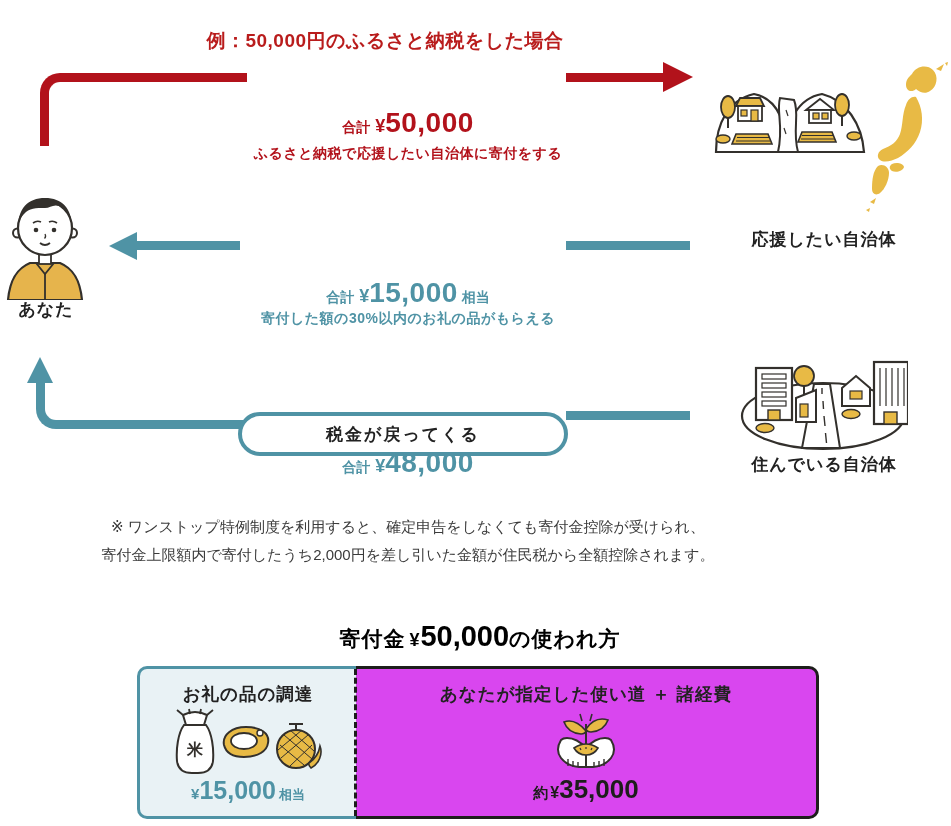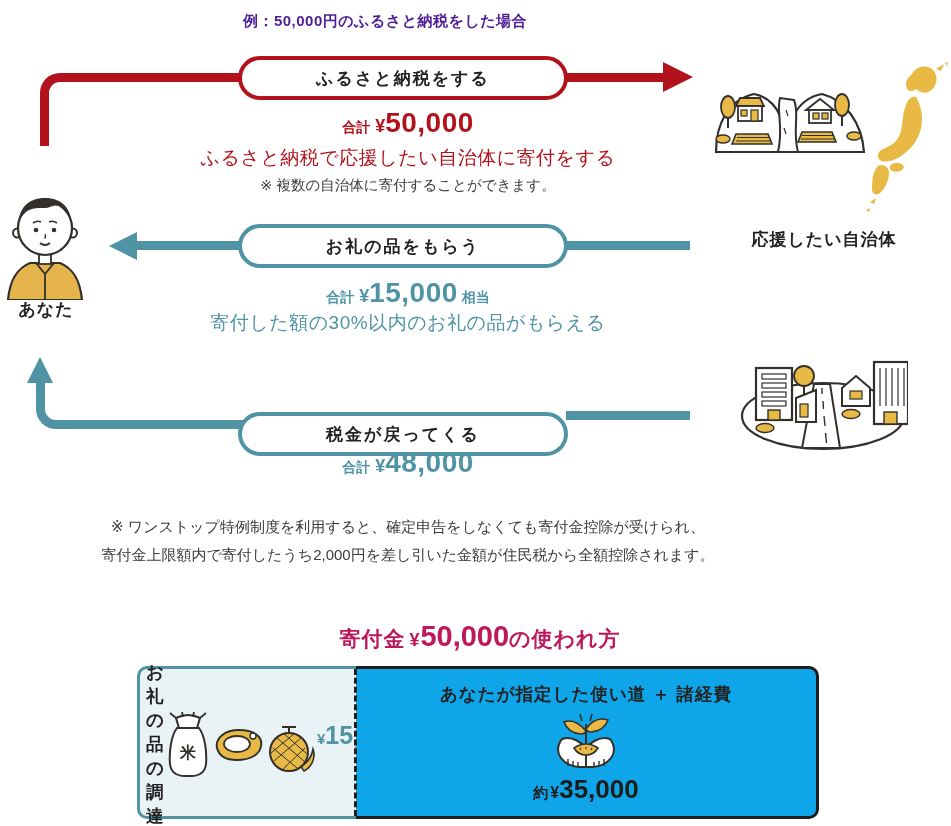--- a/index.html
+++ b/index.html
@@ -11,22 +11,22 @@
     --text:#1f1f1f;
     --gray:#3b3b3b;
   }
   html,body{margin:0;padding:0;background:#fff;}
   .stage{
     position:relative;width:951px;height:826px;background:#fff;overflow:hidden;
     font-family:"Liberation Sans","DejaVu Sans",sans-serif;color:var(--text);
   }
   .abs{position:absolute;}
   .title{
-    position:absolute;left:0;top:12px;width:770px;text-align:center;
-    font-size:15px;font-weight:700;letter-spacing:0.5px;color:#4c1d95;
+    position:absolute;left:0;top:28px;width:770px;text-align:center;
+    font-size:19px;font-weight:700;letter-spacing:0.5px;color:#b91c1c;
   }
   
   .pill{
     position:absolute;left:238px;width:330px;height:44px;background:#fff;
     border-radius:24px;display:flex;align-items:center;justify-content:center;
     font-size:17px;font-weight:700;letter-spacing:2px;color:#222;box-sizing:border-box;z-index:3;
   }
   .pill.p1{top:56px;border:4px solid var(--red);}
   .pill.p2{top:224px;border:4px solid var(--teal);}
   .pill.p3{top:412px;border:4px solid var(--teal);}
@@ -48,42 +48,42 @@
   
   .cx{position:absolute;left:88px;width:640px;text-align:center;}
   .amt{display:flex;align-items:baseline;justify-content:center;}
   .amt .lbl{font-size:14px;font-weight:700;margin-right:5px;font-family:Liberation Serif, serif;}
   .amt .yen{font-size:18px;font-weight:700;}
   .amt .num{font-size:28px;font-weight:700;letter-spacing:0.5px;}
   .amt .sfx{font-size:14px;font-weight:700;margin-left:4px;}
   .red-text{color:var(--red);}
   .teal-text{color:var(--teal);}
   .amt1{top:107px;} .amt2{top:277px;} .amt3{top:447px;}
-  .desc{font-size:19px;font-weight:400;letter-spacing:0.5px;}
+  .desc{font-size:14px;font-weight:700;letter-spacing:0.5px;}
   .desc1{top:145px;} .desc2{top:310px;} .desc3{top:480px;}
   .smallnote{top:176px;font-size:14.5px;color:var(--gray);}
   .footnote{top:513px;font-size:15px;line-height:1.85;color:var(--gray);}
   .side-label{position:absolute;text-align:center;font-size:17px;font-weight:700;letter-spacing:1px;color:#222;}
   .you-label{left:0;top:298px;width:92px;}
   .support-label{left:704px;top:228px;width:240px;}
   .home-label{left:722px;top:453px;width:204px;}
   
-  .usage-title{position:absolute;left:140px;top:620px;width:680px;text-align:left;display:flex;align-items:baseline;justify-content:center;color:#be185d;}
+  .usage-title{position:absolute;left:140px;top:620px;width:680px;text-align:left;display:flex;align-items:baseline;justify-content:center;color:#000000;}
   .usage-title .sm{font-size:21px;font-weight:700;letter-spacing:1px;}
   .usage-title .yen{font-size:18px;font-weight:700;margin:0 1px 0 4px;}
   .usage-title .num{font-size:29px;font-weight:700;}
   .ubox-left{
     position:absolute;left:137px;top:666px;width:219px;height:153px;box-sizing:border-box;
     background:var(--teal-bg);border:3px solid var(--teal);border-right:none;
-    border-radius:10px 0 0 10px;display:flex;align-items:center;
+    border-radius:10px 0 0 10px;display:flex;flex-direction:column;align-items:center;
     justify-content:space-between;padding:13px 6px 11px;z-index:1;
   }
   .ubox-right{
     position:absolute;left:356px;top:666px;width:463px;height:153px;box-sizing:border-box;
-    background:#0ea5e9;border:3px solid #1d1d1b;border-left:none;
+    background:#d946ef;border:3px solid #1d1d1b;border-left:none;
     border-radius:0 10px 10px 0;display:flex;flex-direction:column;align-items:center;
     justify-content:space-between;padding:13px 6px 11px;z-index:1;
   }
   .ubox-divider{position:absolute;left:354px;top:669px;width:0;height:147px;border-left:3px dashed #1d1d1b;z-index:2;}
   .ubox-label{font-size:17.5px;font-weight:700;letter-spacing:1px;color:#222;}
   .box-amt{display:flex;align-items:baseline;justify-content:center;}
   .box-amt.teal{color:var(--teal);}
   .box-amt .pre{font-size:15px;font-weight:700;margin-right:2px;}
   .box-amt .yen{font-size:15px;font-weight:700;}
   .box-amt .num{font-size:25px;font-weight:700;}
@@ -96,30 +96,26 @@
 </head>
 <body>
 
 <div class="stage">
 
   <div class="title">例：50,000円のふるさと納税をした場合</div>
 
   <div class="red-elbow"></div>
   <div class="red-line-right"></div>
   <div class="arrow-east"></div>
-  <div class="pill p1">
-    <span>ふるさと納税をする</span>
-  </div>
   <div class="cx amt1 amt red-text">
     <span class="lbl">合計</span>
     <span class="yen">¥</span>
     <span class="num">50,000</span>
   </div>
   <div class="cx desc desc1 red-text">ふるさと納税で応援したい自治体に寄付をする</div>
-  <div class="cx smallnote">※ 複数の自治体に寄付することができます。</div>
 
   <div class="abs" style="left:6px;top:186px;">
     <svg width="78" height="114" viewBox="0 0 78 114">
       <path d="M2,114 C4,92 12,82 24,77 L54,77 C66,82 74,92 76,114 Z" fill="#e6b44c" stroke="#33302c" stroke-width="2.2"></path>
       <rect x="33" y="66" width="12" height="12" fill="#fff" stroke="#33302c" stroke-width="1.8"></rect>
       <path d="M30,77 L39,88 L48,77" fill="none" stroke="#33302c" stroke-width="1.8"></path>
       <path d="M39,88 L39,114" fill="none" stroke="#33302c" stroke-width="1.8"></path>
       <circle cx="11.5" cy="47" r="4.5" fill="#fff" stroke="#33302c" stroke-width="2"></circle>
       <circle cx="66.5" cy="47" r="4.5" fill="#fff" stroke="#33302c" stroke-width="2"></circle>
       <circle cx="39" cy="42" r="27" fill="#fff" stroke="#33302c" stroke-width="2.2"></circle>
@@ -172,23 +168,20 @@
         <path d="M4,140 L10,136 L8,142 Z"></path>
         <path d="M0,148 L4,146 L3,150 Z"></path>
       </g>
     </svg>
   </div>
   <div class="side-label support-label">応援したい自治体</div>
 
   <div class="arrow-west"></div>
   <div class="t2-line-left"></div>
   <div class="t2-line-right"></div>
-  <div class="pill p2">
-    <span>お礼の品をもらう</span>
-  </div>
   <div class="cx amt2 amt teal-text">
     <span class="lbl">合計</span>
     <span class="yen">¥</span>
     <span class="num">15,000</span>
     <span class="sfx">相当</span>
   </div>
   <div class="cx desc desc2 teal-text">寄付した額の30%以内のお礼の品がもらえる</div>
 
   <div class="arrow-north"></div>
   <div class="t3-elbow"></div>
@@ -219,20 +212,21 @@
       <rect x="62" y="56" width="8" height="13" fill="#e8ba45" stroke="#33302c" stroke-width="1.2"></rect>
       <path d="M104,40 L118,28 L132,40 L132,58 L104,58 Z" fill="#fff" stroke="#33302c" stroke-width="2"></path>
       <rect x="112" y="43" width="12" height="8" fill="#e8ba45" stroke="#33302c" stroke-width="1.2"></rect>
       <rect x="136" y="14" width="34" height="62" fill="#fff" stroke="#33302c" stroke-width="2.2"></rect>
       <path d="M142,20 L142,58 M148,20 L148,58 M154,20 L154,58 M160,20 L160,58 M166,20 L166,58" stroke="#33302c" stroke-width="1.2"></path>
       <rect x="146" y="64" width="13" height="12" fill="#e8ba45" stroke="#33302c" stroke-width="1.4"></rect>
       <ellipse cx="27" cy="80" rx="9" ry="4.5" fill="#e8ba45" stroke="#33302c" stroke-width="1.4"></ellipse>
       <ellipse cx="113" cy="66" rx="9" ry="4.5" fill="#e8ba45" stroke="#33302c" stroke-width="1.4"></ellipse>
     </svg>
   </div>
+  <div class="side-label home-label">住んでいる自治体</div>
 
   <div class="cx footnote">
     <div>※ ワンストップ特例制度を利用すると、確定申告をしなくても寄付金控除が受けられ、</div>
     <div>寄付金上限額内で寄付したうち2,000円を差し引いた金額が住民税から全額控除されます。</div>
   </div>
 
   <div class="usage-title">
     <span class="sm">寄付金</span>
     <span class="yen">¥</span>
     <span class="num">50,000</span>

